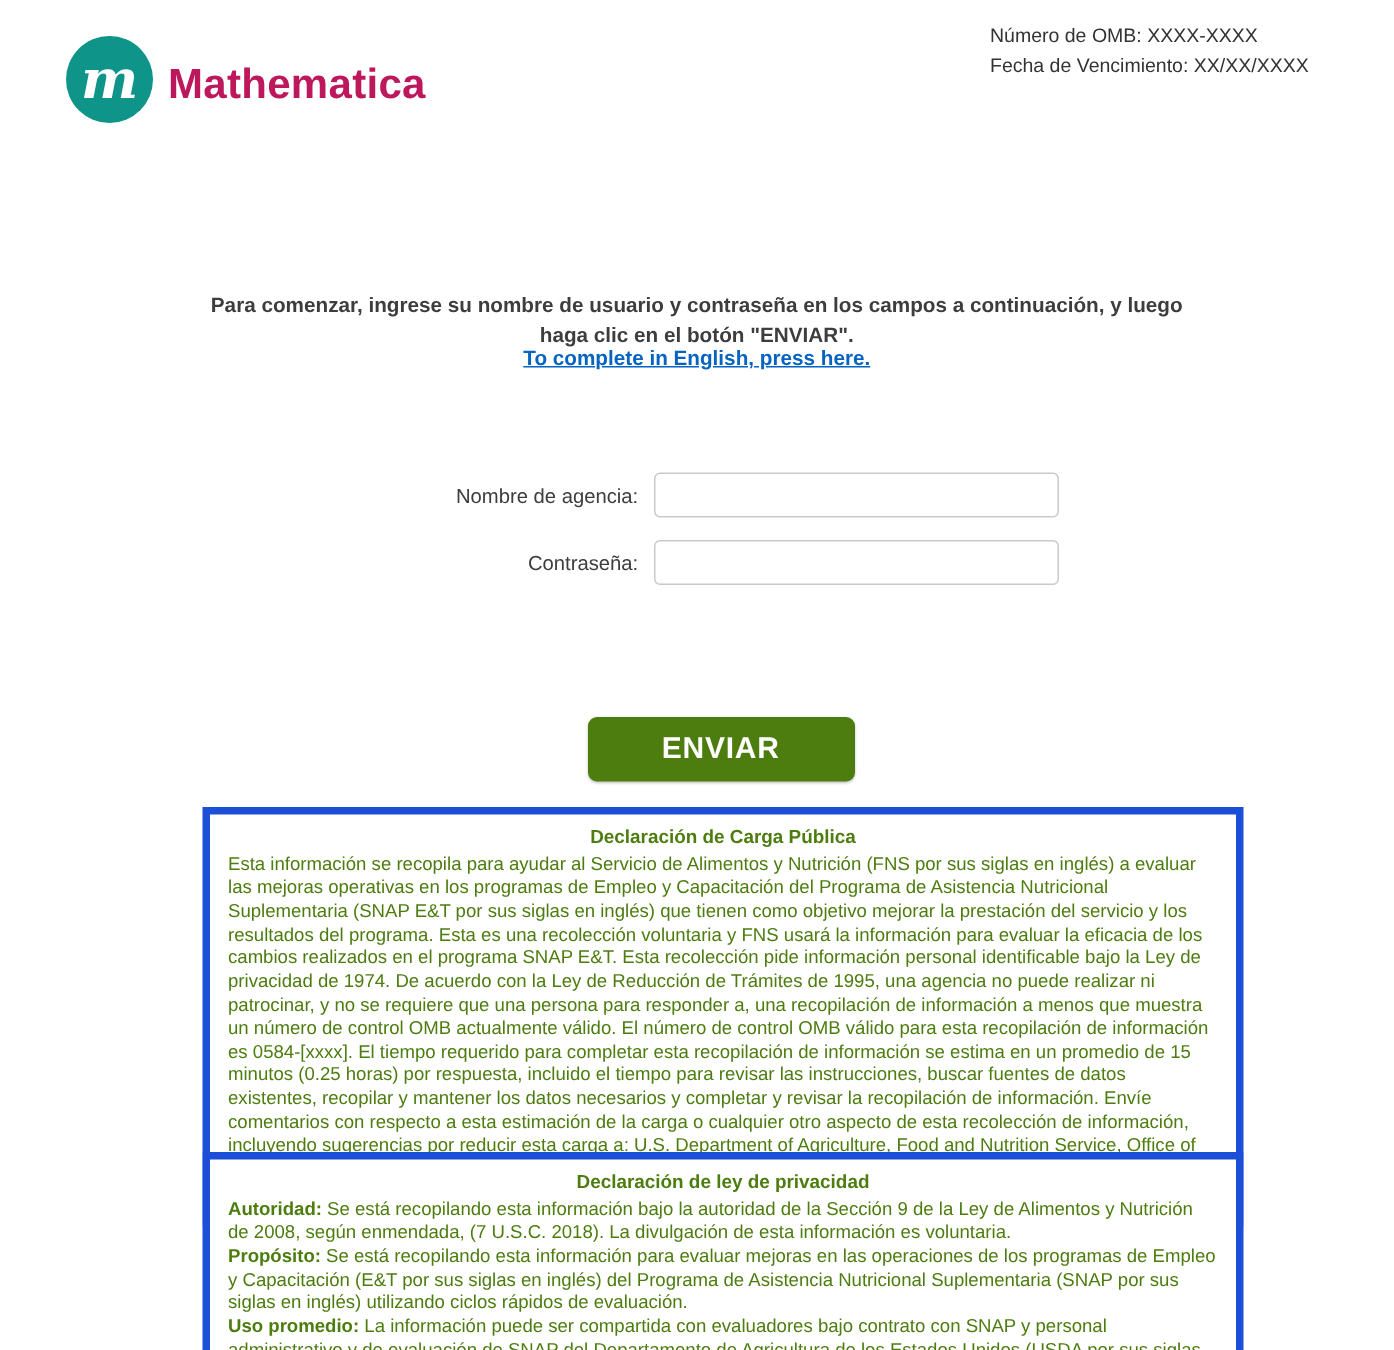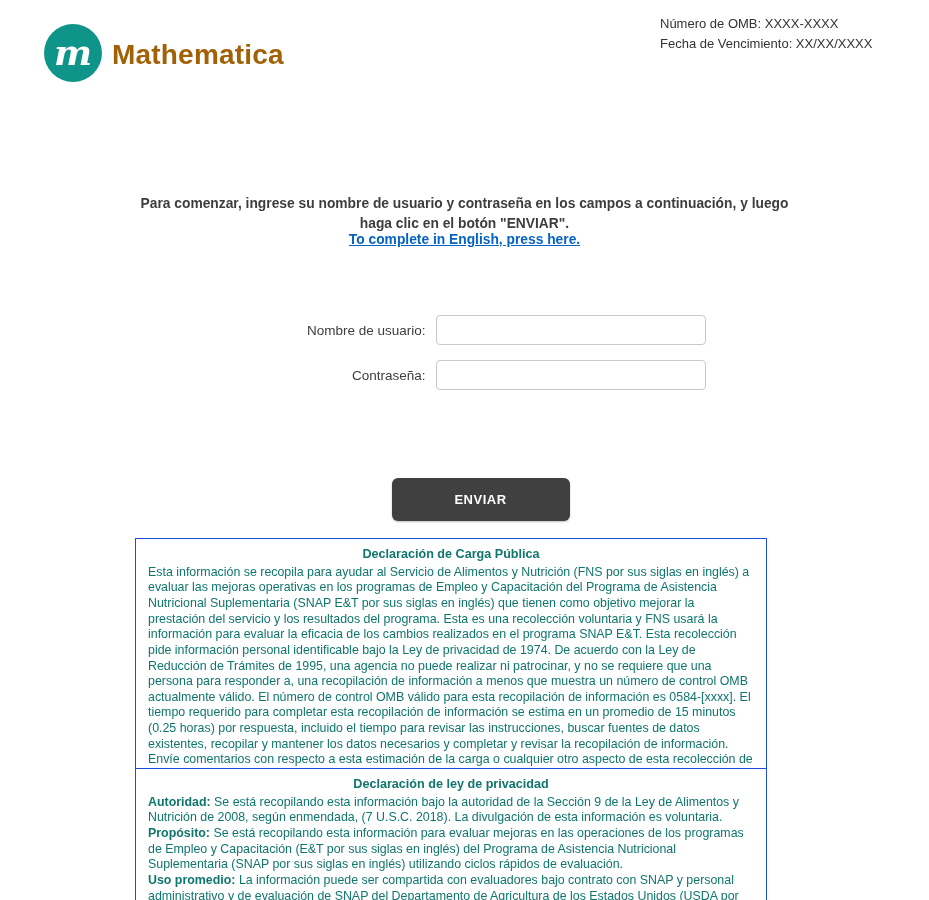--- a/index.html
+++ b/index.html
@@ -29,21 +29,21 @@
     position: absolute;
     top: 24px;
     left: 44px;
     display: flex;
     align-items: center;
     gap: 10px;
   }
   .brand-wordmark {
     font-size: 28px;
     font-weight: 600;
-    color: #a16207;
+    color: #be185d;
     letter-spacing: 0.2px;
   }
 
   
   .page-title {
     position: absolute;
     top: 120px;
     left: 0;
     width: 100%;
     text-align: center;
@@ -108,43 +108,43 @@
   }
 
   
   .submit-button {
     position: absolute;
     top: 478px;
     left: 50%;
     transform: translateX(calc(-50% + 16px));
     width: 178px;
     height: 43px;
-    background: #404040;
+    background: #4d7c0f;
     color: #ffffff;
-    font-size: 13px;
+    font-size: 20px;
     font-weight: bold;
     font-family: "Liberation Sans", sans-serif;
     letter-spacing: 0.5px;
     border: none;
     border-radius: 6px;
     cursor: pointer;
     box-shadow: 0 1px 2px rgba(0,0,0,0.25);
   }
 
   
   .statement-box {
     position: absolute;
     left: 135px;
-    width: 632px;
-    border: 1px solid #1d4ed8;
+    width: 694px;
+    border: 5px solid #1d4ed8;
     background: #ffffff;
     padding: 8px 12px 10px 12px;
     font-size: 12.4px;
     line-height: 1.26;
-    color: #0f766e;
+    color: #4d7c0f;
   }
   .statement-box.burden { top: 538px; }
   .statement-box.privacy { top: 768px; }
   .statement-title {
     text-align: center;
     font-weight: bold;
     font-size: 12.6px;
     margin-bottom: 2px;
   }
   .statement-body { text-align: left; }
@@ -172,21 +172,21 @@
   </div>
 
 
   <div class="instructions">Para comenzar, ingrese su nombre de usuario y contraseña en los campos a continuación, y luego haga clic en el botón "ENVIAR".</div>
 
   <div class="english-link-wrap">
     <a class="english-link" href="#">To complete in English, press here.</a>
   </div>
 
   <div class="form-row username">
-    <label class="form-label">Nombre de usuario:</label>
+    <label class="form-label">Nombre de agencia:</label>
     <input class="form-input" type="text" value="" style="">
   </div>
 
   <div class="form-row password">
     <label class="form-label">Contraseña:</label>
     <input class="form-input" type="password" value="" style="">
   </div>
 
   <button class="submit-button" type="button">ENVIAR</button>
 

